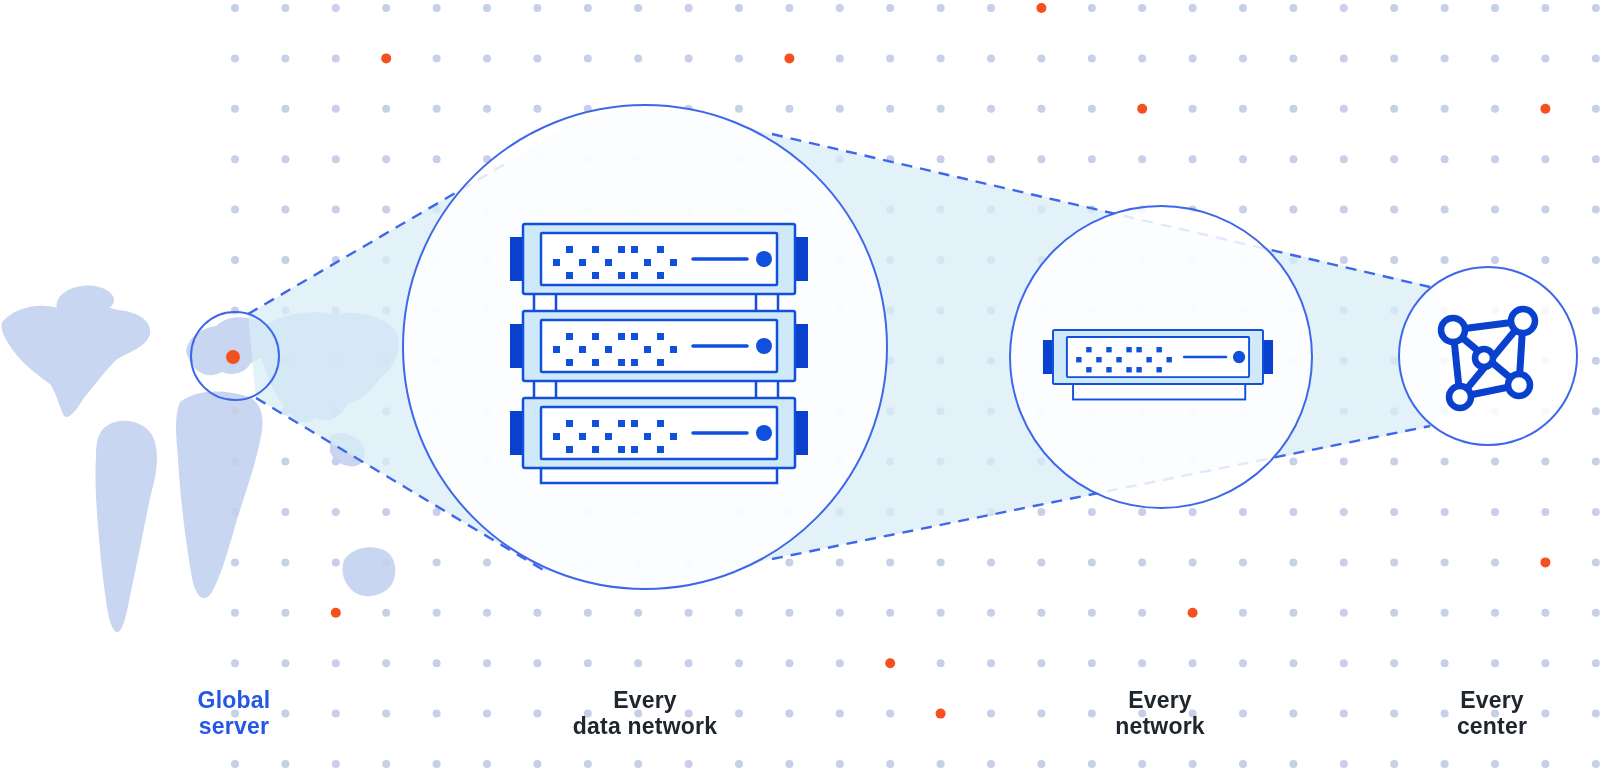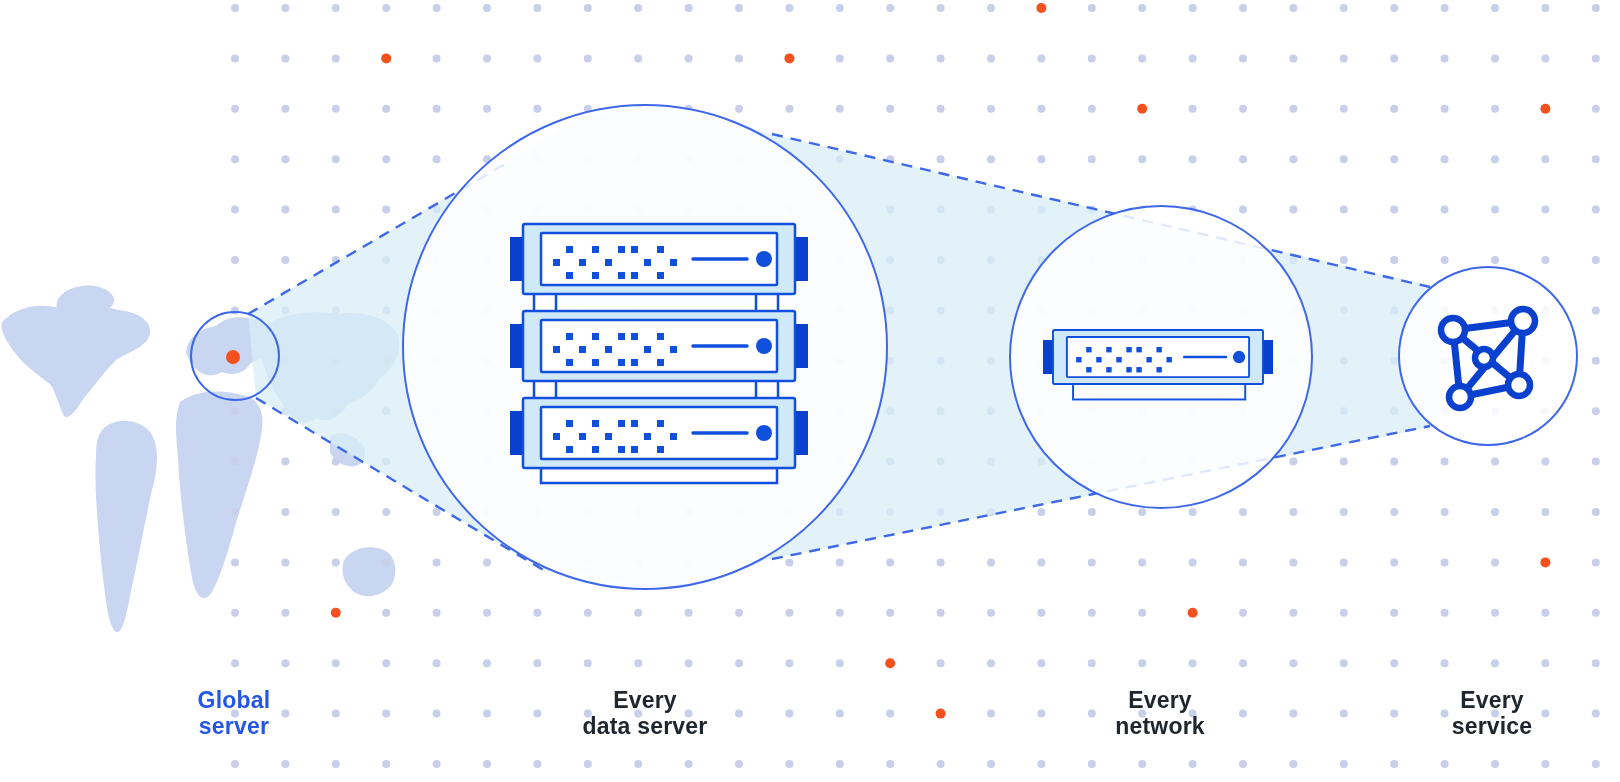--- a/index.html
+++ b/index.html
@@ -584,23 +584,23 @@
       </g>
     </g>
   </svg>
 
   <div class="step-label" style="left: 234px; top: 687px; color: rgb(36, 87, 230);">
     <div>Global</div>
     <div>server</div>
   </div>
   <div class="step-label" style="left: 645px; top: 687px; color: rgb(32, 38, 46);">
     <div>Every</div>
-    <div>data server</div>
+    <div>data network</div>
   </div>
   <div class="step-label" style="left: 1160px; top: 687px; color: rgb(32, 38, 46);">
     <div>Every</div>
     <div>network</div>
   </div>
   <div class="step-label" style="left: 1492px; top: 687px; color: rgb(32, 38, 46);">
     <div>Every</div>
-    <div>service</div>
+    <div>center</div>
   </div>
 </div>
 
 </body></html>

